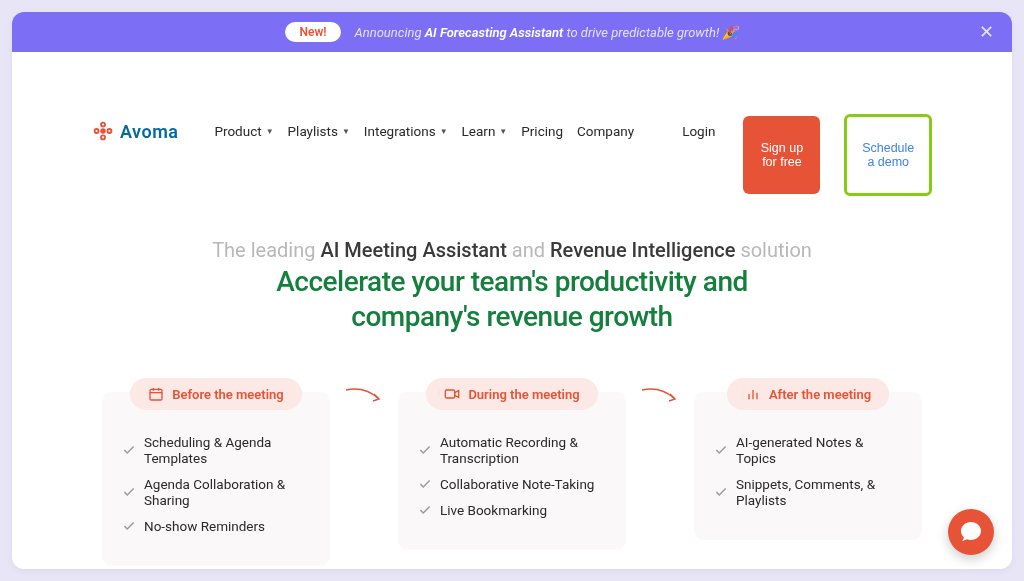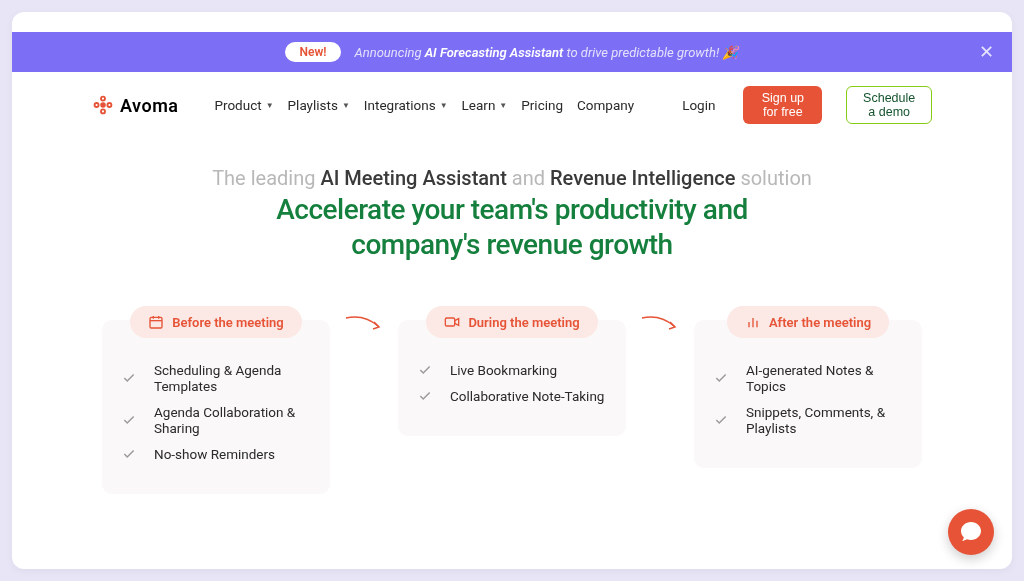--- a/index.html
+++ b/index.html
@@ -1,45 +1,45 @@
 <!DOCTYPE html>
 <html><head>
 <meta charset="utf-8">
 <style>
 * { margin: 0; padding: 0; box-sizing: border-box; }
 body { font-family: -apple-system, BlinkMacSystemFont, "Segoe UI", Roboto, sans-serif; background: #e8e5f7; padding: 12px; width: 1024px; height: 581px; overflow: hidden; position: relative; }
 .page-container { background: #fff; border-radius: 12px; overflow: hidden; height: 557px; box-shadow: 0 2px 8px rgba(0,0,0,0.05); }
-.banner { background: #7c6ef5; color: #fff; display: flex; align-items: center; justify-content: center; padding: 10px 40px; position: relative; font-size: 13px; margin-top: 20px; }
+.banner { background: #7c6ef5; color: #fff; display: flex; align-items: center; justify-content: center; padding: 10px 40px; position: relative; font-size: 13px; }
 .banner-badge { background: #fff; color: #e65336; font-weight: 600; padding: 3px 14px; border-radius: 14px; margin-right: 14px; font-size: 12px; }
 .banner-text { color: #e4e1fc; font-style: italic; }
 .banner-text strong { color: #fff; font-weight: 600; }
 .banner-close { position: absolute; right: 18px; top: 50%; transform: translateY(-50%); color: #fff; cursor: pointer; font-size: 18px; line-height: 1; opacity: 0.8; }
 .navbar { display: flex; align-items: center; padding: 14px 80px; gap: 24px; }
 .logo { display: flex; align-items: center; gap: 6px; margin-right: 12px; }
 .logo-mark svg { width: 22px; height: 22px; display: block; }
-.logo-text { font-weight: 600; font-size: 18px; letter-spacing: 0.5px; color: #000000; }
+.logo-text { font-weight: 600; font-size: 18px; letter-spacing: 0.5px; color: #0369a1; }
 .nav-links { display: flex; gap: 14px; align-items: flex-end; }
 .nav-item { font-size: 13.5px; color: #2a2a2a; cursor: pointer; display: flex; align-items: center; gap: 4px; }
 .caret { font-size: 8px; color: #555; }
 .nav-spacer { flex: 1; }
 .login-link { font-size: 13.5px; color: #2a2a2a; cursor: pointer; margin-right: 4px; }
-.btn { padding: 4px 14px; border-radius: 6px; font-size: 12.5px; font-weight: 500; cursor: pointer; border: 1px solid transparent; }
+.btn { padding: 24px 14px; border-radius: 6px; font-size: 12.5px; font-weight: 500; cursor: pointer; border: 1px solid transparent; margin-top: 48px; }
 .btn-primary { background: #e65336; color: #fff; }
-.btn-outline { background: #fff; color: #14532d; border: 1px solid #84cc16; }
+.btn-outline { background: #fff; color: #3b82f6; border: 3px solid #84cc16; }
 .hero { text-align: center; padding: 28px 60px 20px; }
 .subhead { font-size: 20px; color: #b8b8b8; font-weight: 400; margin-bottom: 2px; }
 .subhead strong { color: #3a3a3a; font-weight: 500; }
 .headline { font-size: 28px; font-weight: 500; color: #15803d; line-height: 1.25; letter-spacing: -0.5px; }
 .stages { display: flex; gap: 14px; padding: 24px 90px 0; align-items: flex-start; }
 .stage-col { flex: 1; max-width: 280px; }
 .stage-pill { display: inline-flex; align-items: center; gap: 8px; background: #fce8e4; color: #e65336; font-weight: 600; font-size: 13px; padding: 8px 18px; border-radius: 20px; }
 .stage-pill svg { width: 16px; height: 16px; }
 .stage-box { background: #faf8f8; border-radius: 10px; padding: 42px 20px 22px; margin-top: -18px; text-align: left; }
 .stage-header { text-align: center; position: relative; z-index: 2; }
-.feat { display: flex; align-items: center; gap: 18px; font-size: 13.5px; color: #2a2a2a; margin-bottom: 10px; }
+.feat { display: flex; align-items: center; gap: 8px; font-size: 13.5px; color: #2a2a2a; margin-bottom: 10px; }
 .feat svg { width: 14px; height: 14px; flex-shrink: 0; }
 .arrow-col { padding-top: 6px; width: 40px; flex: 0 0 40px; display: flex; justify-content: center; }
 .arrow-col svg { width: 40px; height: 24px; }
 .chat-widget { position: absolute; bottom: 26px; right: 30px; width: 46px; height: 46px; background: #e65336; border-radius: 50%; display: flex; align-items: center; justify-content: center; box-shadow: 0 4px 12px rgba(0,0,0,0.2); cursor: pointer; }
 .chat-widget svg { width: 24px; height: 24px; }
 </style>
 </head>
 <body>
 
 <div class="page-container">
@@ -151,27 +151,33 @@
               <polygon points="16 10 22 7 22 17 16 14"></polygon>
             </svg>
           <span>During the meeting</span>
         </span>
       </div>
       <div class="stage-box">
         <div class="feat">
             <svg viewBox="0 0 24 24" stroke="#9a9a9a" stroke-width="2.5" fill="none">
               <polyline points="4 12 9 17 20 6"></polyline>
             </svg>
+            <span>Automatic Recording &amp; Transcription</span>
+          </div>
+        <div class="feat">
+            <svg viewBox="0 0 24 24" stroke="#9a9a9a" stroke-width="2.5" fill="none">
+              <polyline points="4 12 9 17 20 6"></polyline>
+            </svg>
+            <span>Collaborative Note-Taking</span>
+          </div>
+        <div class="feat">
+            <svg viewBox="0 0 24 24" stroke="#9a9a9a" stroke-width="2.5" fill="none">
+              <polyline points="4 12 9 17 20 6"></polyline>
+            </svg>
             <span>Live Bookmarking</span>
-          </div>
-        <div class="feat">
-            <svg viewBox="0 0 24 24" stroke="#9a9a9a" stroke-width="2.5" fill="none">
-              <polyline points="4 12 9 17 20 6"></polyline>
-            </svg>
-            <span>Collaborative Note-Taking</span>
           </div>
       </div>
     </div>
 
     <div class="arrow-col">
       <svg viewBox="0 0 40 24" fill="none" stroke="#e65336" stroke-width="1.5">
           <path d="M2 6 Q 20 2 34 14"></path>
           <path d="M30 10 L35 15 L29 17" fill="none"></path>
         </svg>
     </div>

